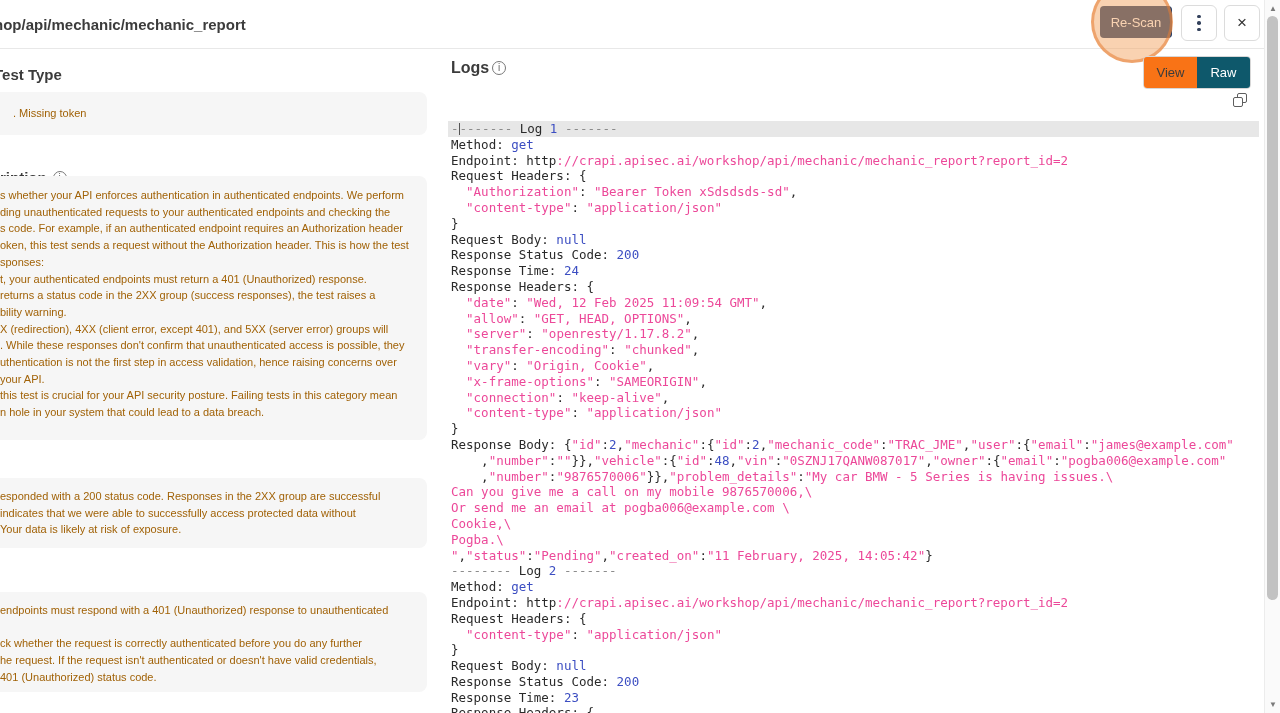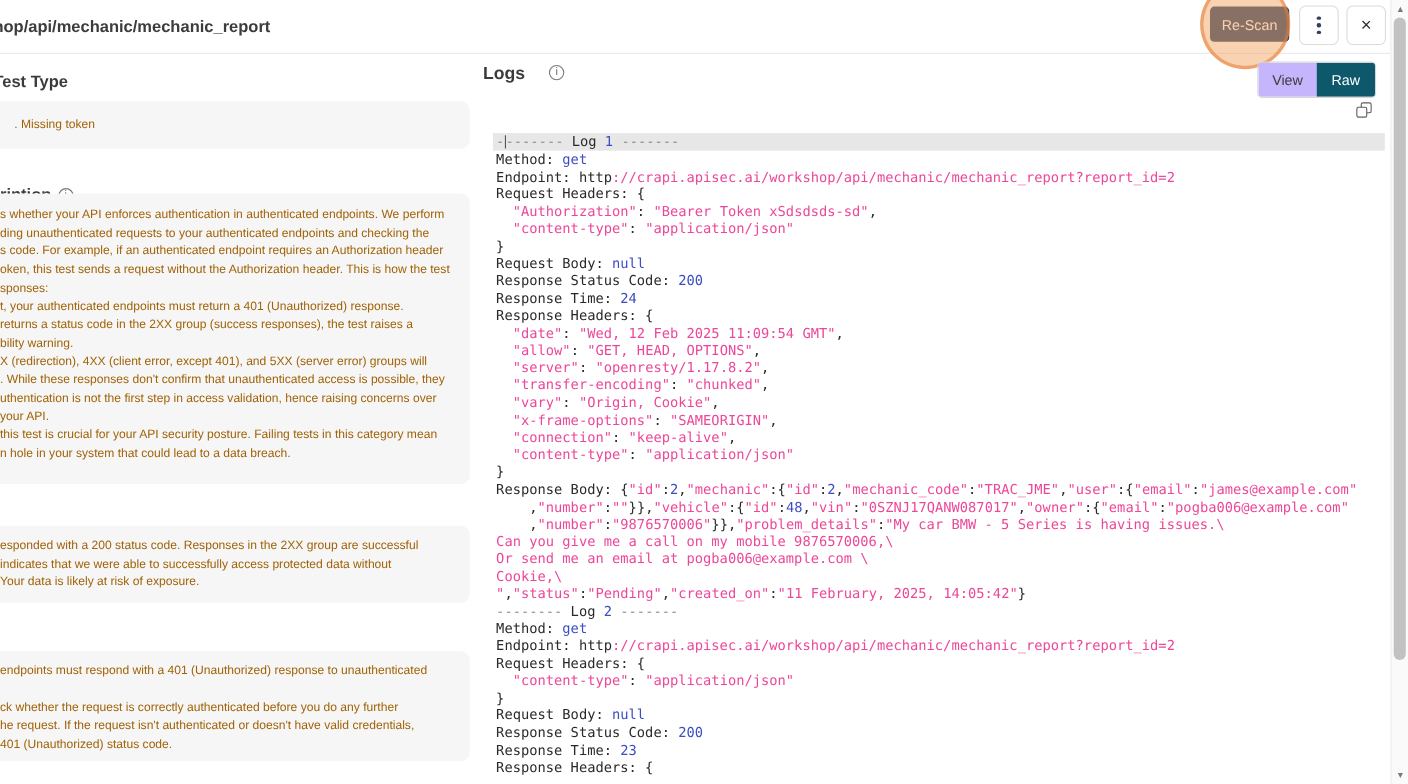--- a/index.html
+++ b/index.html
@@ -45,27 +45,27 @@
   .box-text { position:absolute; left:40px; font-size:11px; line-height:16.7px; color:#a16207; white-space:pre-line; }
   .tt-item { top:13px; left:53px; white-space:nowrap; }
   .desc-text { top:11px; width:420px; }
   .b2-text, .b3-text { top:10px; width:420px; }
 
   .info-icon { display:inline-flex; width:14px; height:14px; border:1px solid #777; border-radius:50%;
     color:#666; font-size:10px; font-weight:normal; align-items:center; justify-content:center;
     font-style:normal; line-height:1; }
 
   
-  .logs-header { position:absolute; left:439px; top:59px; font-size:16px; font-weight:bold; color:#3b3b3b;
-    display:flex; align-items:flex-start; gap:22px; }
+  .logs-header { position:absolute; left:451px; top:59px; font-size:16px; font-weight:bold; color:#3b3b3b;
+    display:flex; align-items:center; gap:3px; }
   .toggle { position:absolute; left:1143px; top:56px; height:33px; display:flex;
     border-radius:4px; overflow:hidden; border:1px solid #d7d7d7; }
   .toggle .seg { width:53px; height:100%; font-size:13px; display:flex; align-items:center;
     justify-content:center; cursor:pointer; }
-  .seg-view { background:#c4b5fd; color:#3c3c3c; }
+  .seg-view { background:#f97316; color:#3c3c3c; }
   .seg-raw { background:#0e586b; color:#fff; }
 
   .copy-icon { position:absolute; left:1233px; top:93px; width:16px; height:16px; cursor:pointer; }
   .copy-icon .back { position:absolute; left:4px; top:0; width:10px; height:10px;
     border:1.5px solid #5e5e5e; border-radius:2px; background:#fff; }
   .copy-icon .front { position:absolute; left:0; top:4px; width:10px; height:10px;
     border:1.5px solid #5e5e5e; border-radius:2px; background:#fff; }
 
   .log-wrap { position:absolute; left:448px; top:121px; width:811px; height:600px;
     background:#fff; overflow:hidden; font-family:"DejaVu Sans Mono", monospace; }
@@ -180,20 +180,21 @@
       <div class="log-line"><span class="sp">  </span><span class="ss">"x-frame-options"</span><span class="sp">: </span><span class="ss">"SAMEORIGIN"</span><span class="sp">,</span></div>
       <div class="log-line"><span class="sp">  </span><span class="ss">"connection"</span><span class="sp">: </span><span class="ss">"keep-alive"</span><span class="sp">,</span></div>
       <div class="log-line"><span class="sp">  </span><span class="ss">"content-type"</span><span class="sp">: </span><span class="ss">"application/json"</span></div>
       <div class="log-line"><span class="sp">}</span></div>
       <div class="log-line"><span class="sp">Response Body: {</span><span class="ss">"id"</span><span class="sp">:</span><span class="sn">2</span><span class="sp">,</span><span class="ss">"mechanic"</span><span class="sp">:{</span><span class="ss">"id"</span><span class="sp">:</span><span class="sn">2</span><span class="sp">,</span><span class="ss">"mechanic_code"</span><span class="sp">:</span><span class="ss">"TRAC_JME"</span><span class="sp">,</span><span class="ss">"user"</span><span class="sp">:{</span><span class="ss">"email"</span><span class="sp">:</span><span class="ss">"james@example.com"</span></div>
       <div class="log-line"><span class="sp">    ,</span><span class="ss">"number"</span><span class="sp">:</span><span class="ss">""</span><span class="sp">}},</span><span class="ss">"vehicle"</span><span class="sp">:{</span><span class="ss">"id"</span><span class="sp">:</span><span class="sn">48</span><span class="sp">,</span><span class="ss">"vin"</span><span class="sp">:</span><span class="ss">"0SZNJ17QANW087017"</span><span class="sp">,</span><span class="ss">"owner"</span><span class="sp">:{</span><span class="ss">"email"</span><span class="sp">:</span><span class="ss">"pogba006@example.com"</span></div>
       <div class="log-line"><span class="sp">    ,</span><span class="ss">"number"</span><span class="sp">:</span><span class="ss">"9876570006"</span><span class="sp">}},</span><span class="ss">"problem_details"</span><span class="sp">:</span><span class="ss">"My car BMW - 5 Series is having issues.\</span></div>
       <div class="log-line"><span class="ss">Can you give me a call on my mobile 9876570006,\</span></div>
       <div class="log-line"><span class="ss">Or send me an email at pogba006@example.com \</span></div>
       <div class="log-line"><span class="ss">Cookie,\</span></div>
+      <div class="log-line"><span class="ss">Pogba.\</span></div>
       <div class="log-line"><span class="ss">"</span><span class="sp">,</span><span class="ss">"status"</span><span class="sp">:</span><span class="ss">"Pending"</span><span class="sp">,</span><span class="ss">"created_on"</span><span class="sp">:</span><span class="ss">"11 February, 2025, 14:05:42"</span><span class="sp">}</span></div>
       <div class="log-line"><span class="sm">-------- </span><span class="sp">Log </span><span class="sn">2</span><span class="sm"> -------</span></div>
       <div class="log-line"><span class="sp">Method: </span><span class="sn">get</span></div>
       <div class="log-line"><span class="sp">Endpoint: http</span><span class="ss">://crapi.apisec.ai/workshop/api/mechanic/mechanic_report?report_id=2</span></div>
       <div class="log-line"><span class="sp">Request Headers: {</span></div>
       <div class="log-line"><span class="sp">  </span><span class="ss">"content-type"</span><span class="sp">: </span><span class="ss">"application/json"</span></div>
       <div class="log-line"><span class="sp">}</span></div>
       <div class="log-line"><span class="sp">Request Body: </span><span class="sn">null</span></div>
       <div class="log-line"><span class="sp">Response Status Code: </span><span class="sn">200</span></div>
       <div class="log-line"><span class="sp">Response Time: </span><span class="sn">23</span></div>

